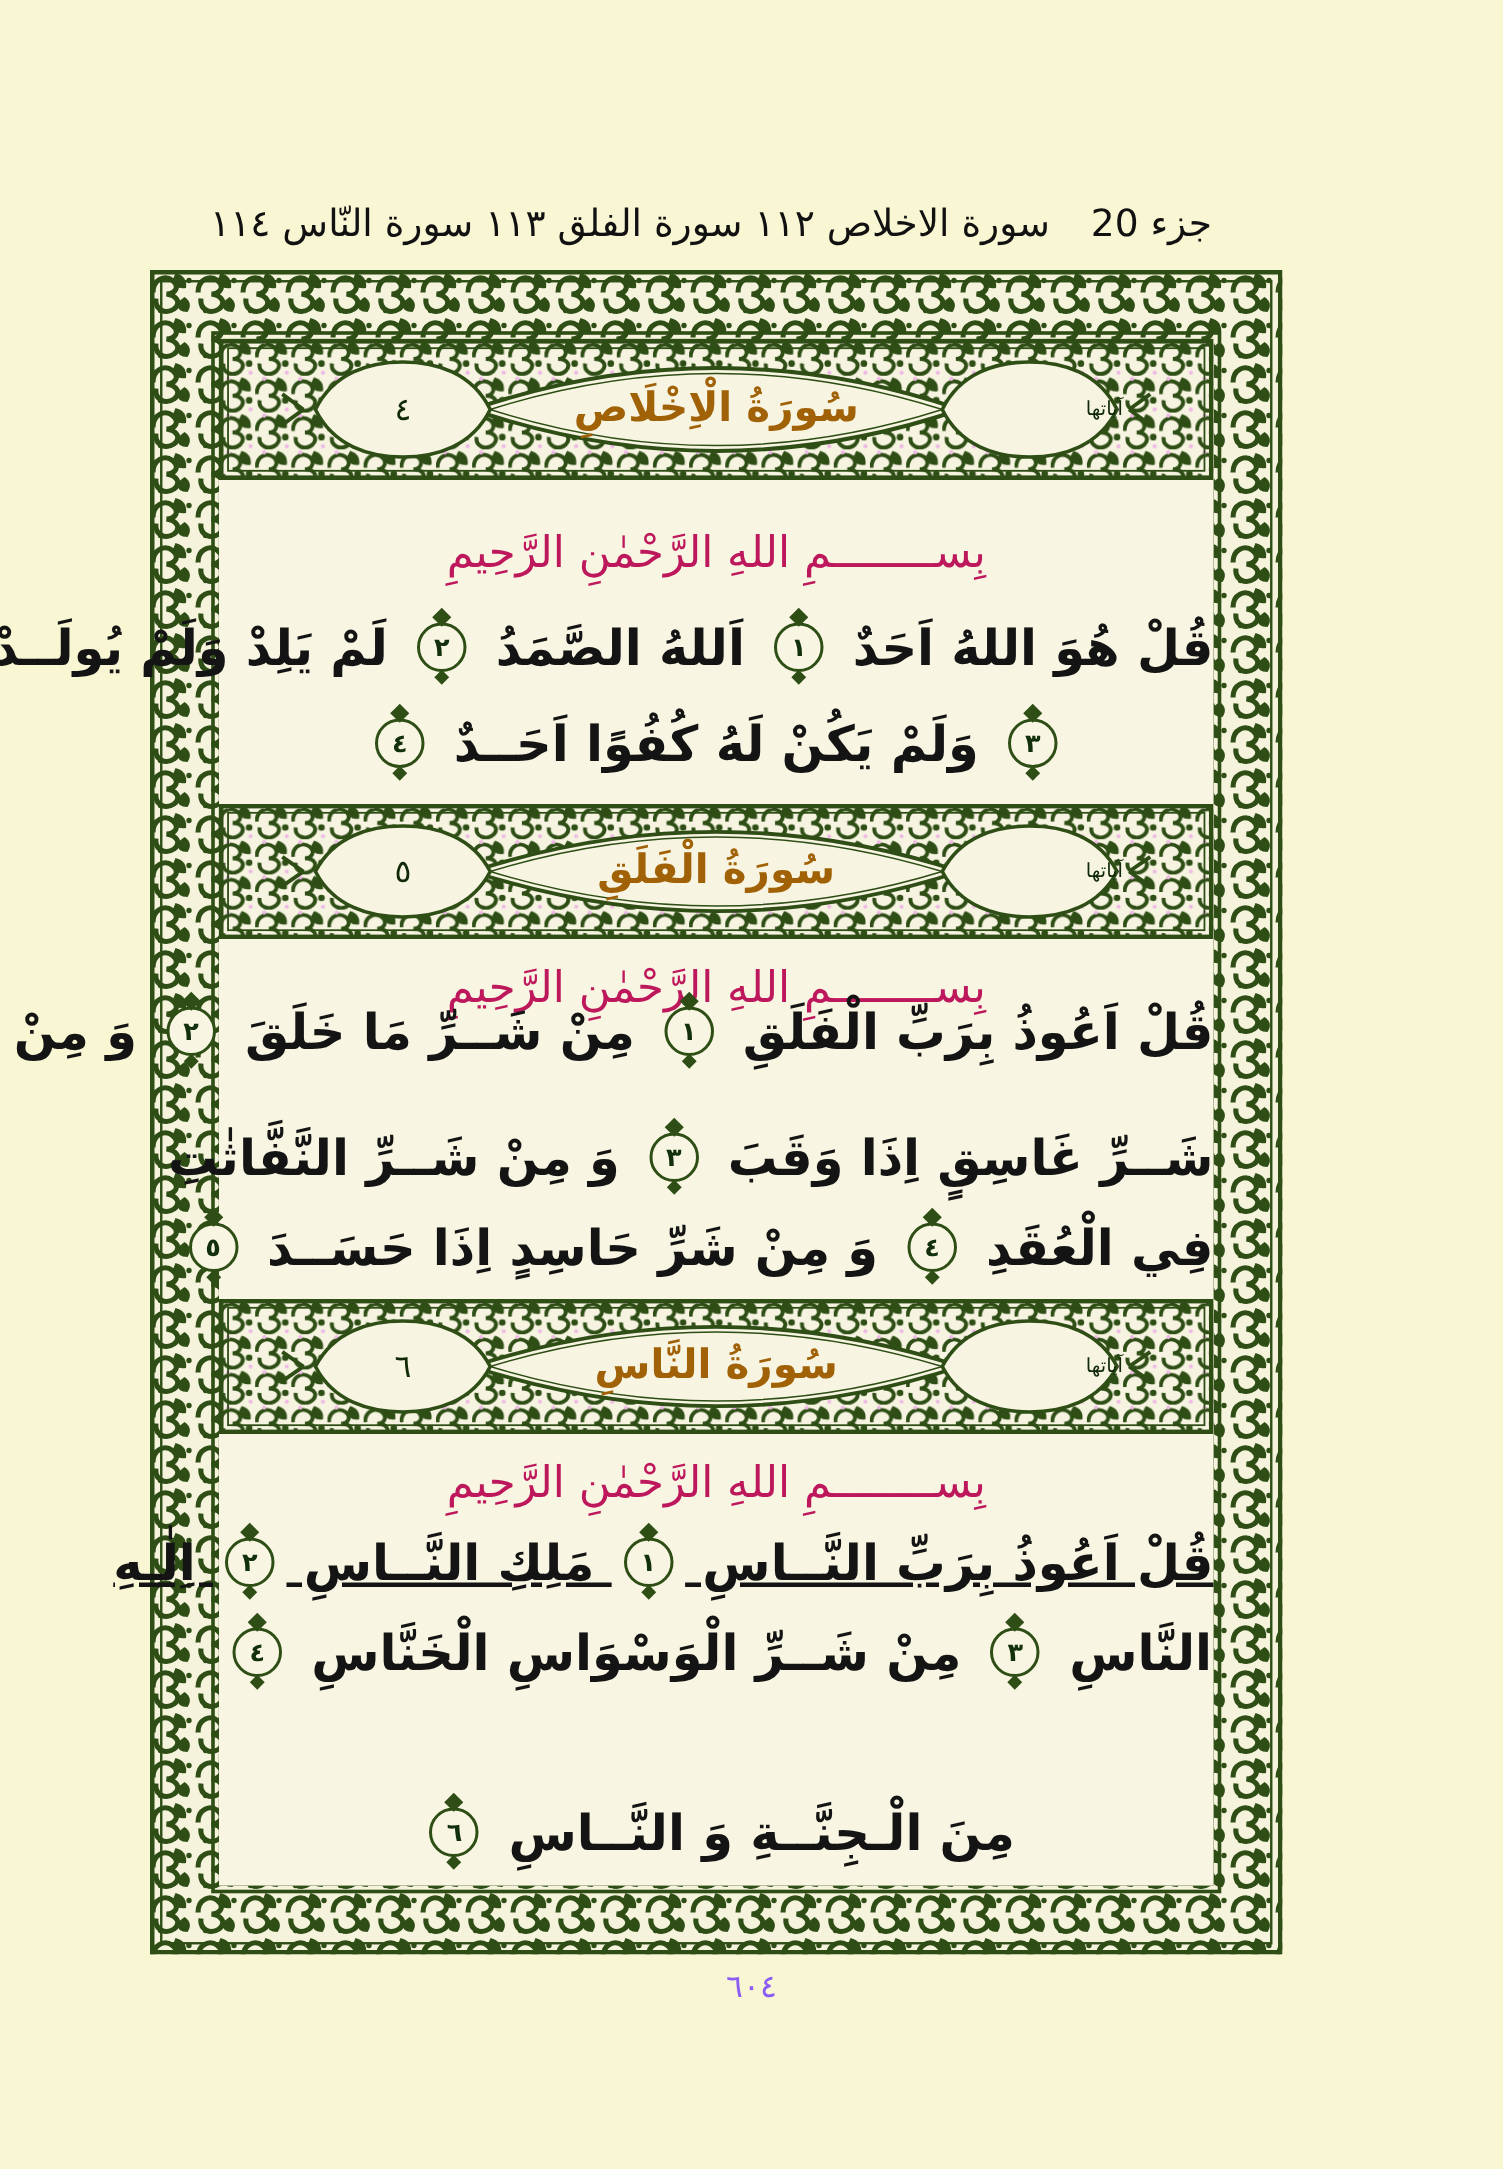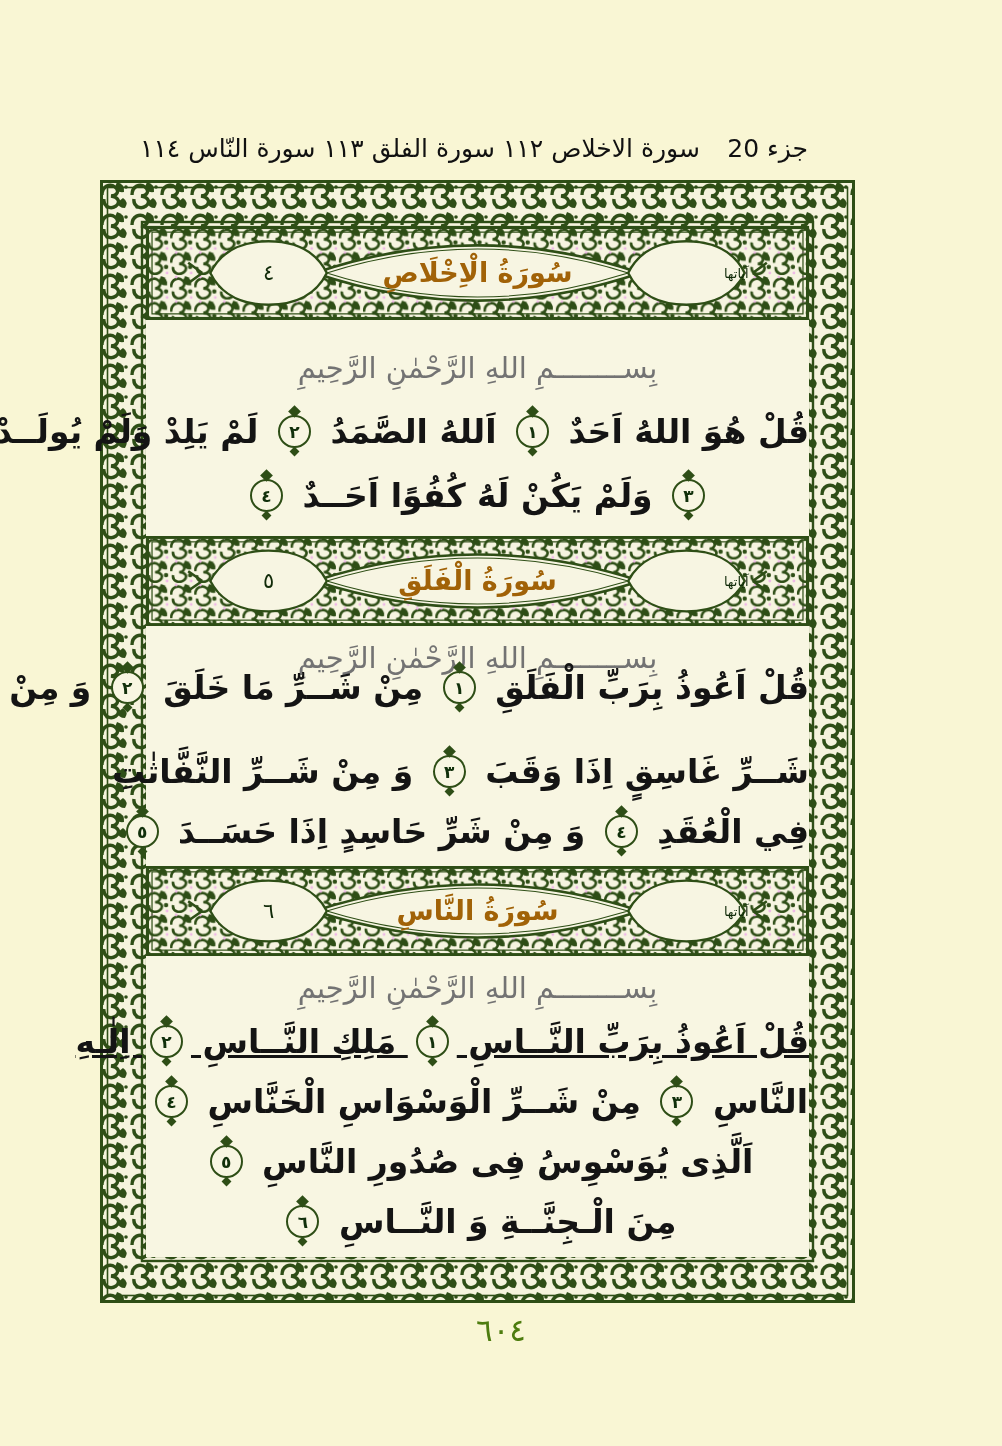--- a/index.html
+++ b/index.html
@@ -44,41 +44,41 @@
     position:absolute; top:50%; left:18.5%; transform:translate(-50%,-50%);
     font-size:21px; color:#102a08;
   }
   .verse{
     direction:rtl; text-align:center;
     font-size:33px; font-weight:bold; color:#141414;
     line-height:60px; white-space:nowrap;
   }
   .bism{
     direction:rtl; text-align:center;
-    font-size:29px; font-weight:normal; color:#737373;
+    font-size:29px; font-weight:normal; color:#be185d;
     line-height:52px; white-space:nowrap;
   }
   .aya{
     display:inline-block; width:33px; height:33px; line-height:31px;
     border:2.5px solid var(--green); border-radius:50%;
     font-size:17px; font-weight:bold; color:#11300b; text-align:center;
     vertical-align:middle; margin:0 8px; position:relative; top:-2px;
     background:var(--panel-bg);
   }
   .aya::before{
     content:""; position:absolute; top:-10px; left:50%; width:9px; height:9px;
     margin-left:-4.5px; background:var(--green); transform:rotate(45deg);
   }
   .aya::after{
     content:""; position:absolute; bottom:-9px; left:50%; width:7px; height:7px;
     margin-left:-3.5px; background:var(--green); transform:rotate(45deg);
   }
   .pgnum{
     position:absolute; top:1312px; left:0; width:100%;
-    text-align:center; font-size:31px; color:#4d7c0f;
+    text-align:center; font-size:21px; color:#8b5cf6;
   }
   
   .r-band1{top:0;height:94px;}
   .r-bis1{top:116px;height:56px;}
   .r-ik1{top:176px;height:62px;}
   .r-ik2{top:240px;height:62px;}
   .r-band2{top:310px;height:90px;}
   .r-bis2{top:406px;height:52px;}
   .r-fa1{top:432px;height:60px;}
   .r-fa2{top:516px;height:60px;}
@@ -188,18 +188,17 @@
       <path d="M56,46 l-14,-10 m14,10 l-14,10 M604,46 l14,-10 m-14,10 l14,10" fill="none" stroke="#2e4e16" stroke-width="2.6"></path>
     </svg>
     <span class="t">سُورَةُ النَّاسِ</span>
     <span class="ay">آياتها</span>
     <span class="cnt">٦</span>
   </div>
 
   <div class="row bism r-bis3">بِســــــــمِ اللهِ الرَّحْمٰنِ الرَّحِيمِ</div>
   <div class="row verse r-na1">قُلْ اَعُوذُ بِرَبِّ النَّــاسِ <span class="aya">١</span> مَلِكِ النَّــاسِ <span class="aya">٢</span> اِلٰـهِ</div>
   <div class="row verse r-na2">النَّاسِ <span class="aya">٣</span> مِنْ شَــرِّ الْوَسْوَاسِ الْخَنَّاسِ <span class="aya">٤</span></div>
-  <div class="row verse r-na3">اَلَّذِى يُوَسْوِسُ فِى صُدُورِ النَّاسِ <span class="aya">٥</span></div>
   <div class="row verse r-na4">مِنَ الْـجِنَّــةِ وَ النَّــاسِ <span class="aya">٦</span></div>
 
 </div>
 
 <div class="pgnum">٦٠٤</div>
 
 </body></html>

